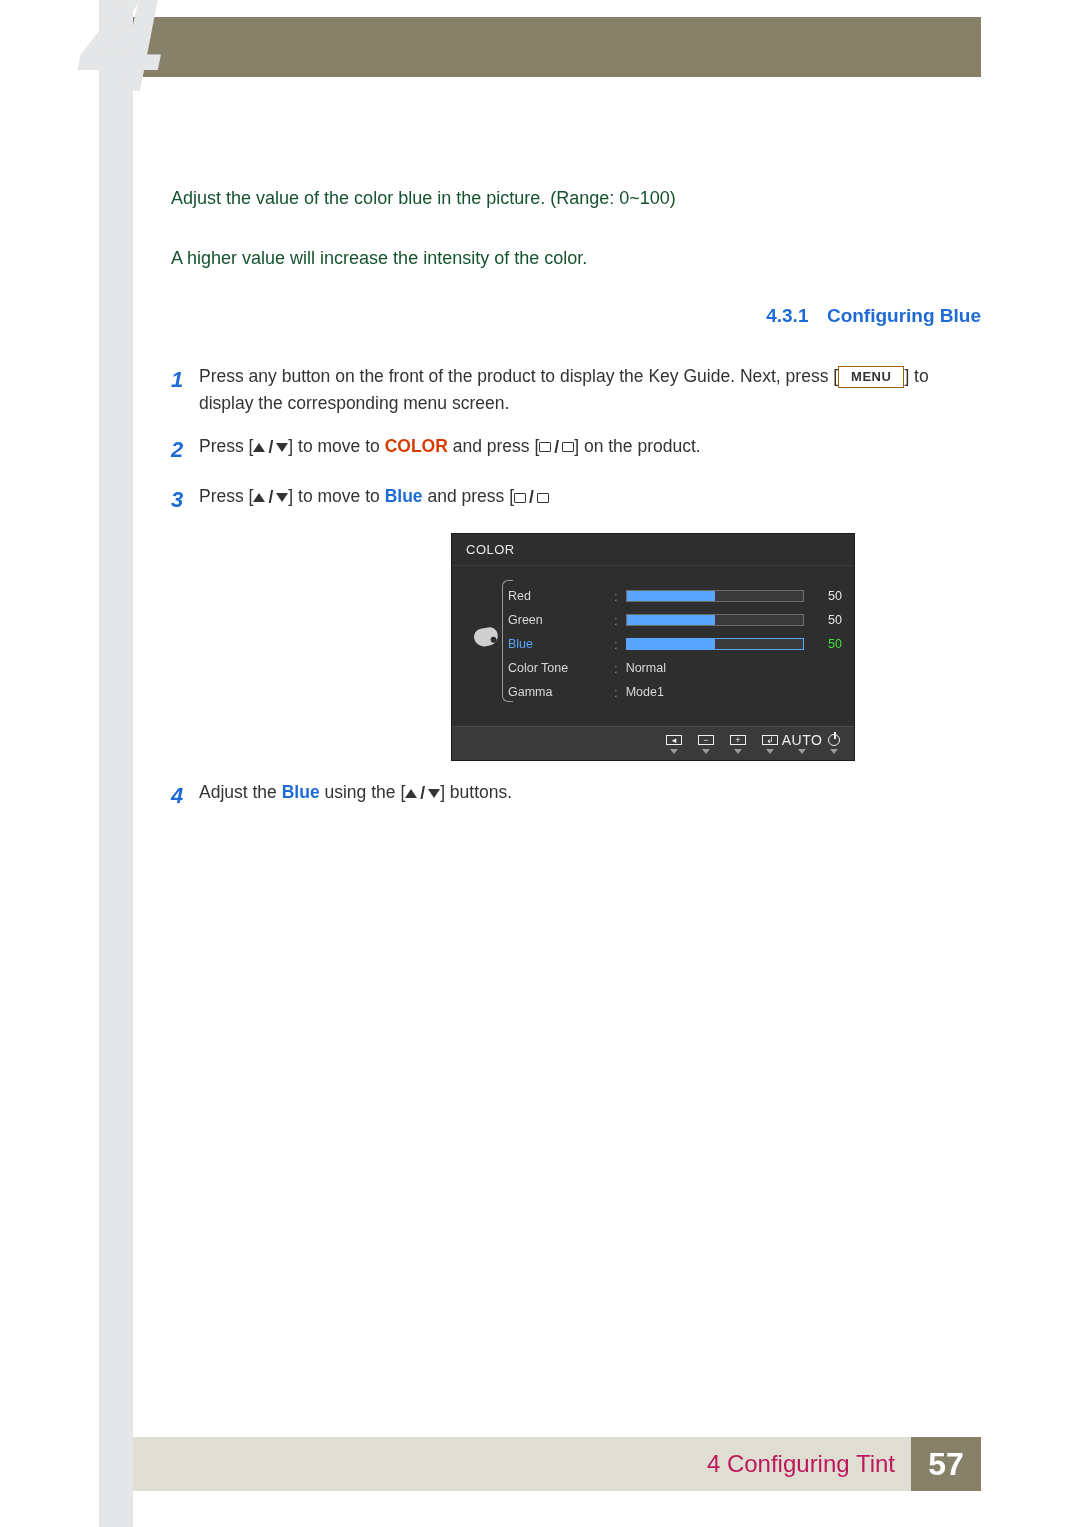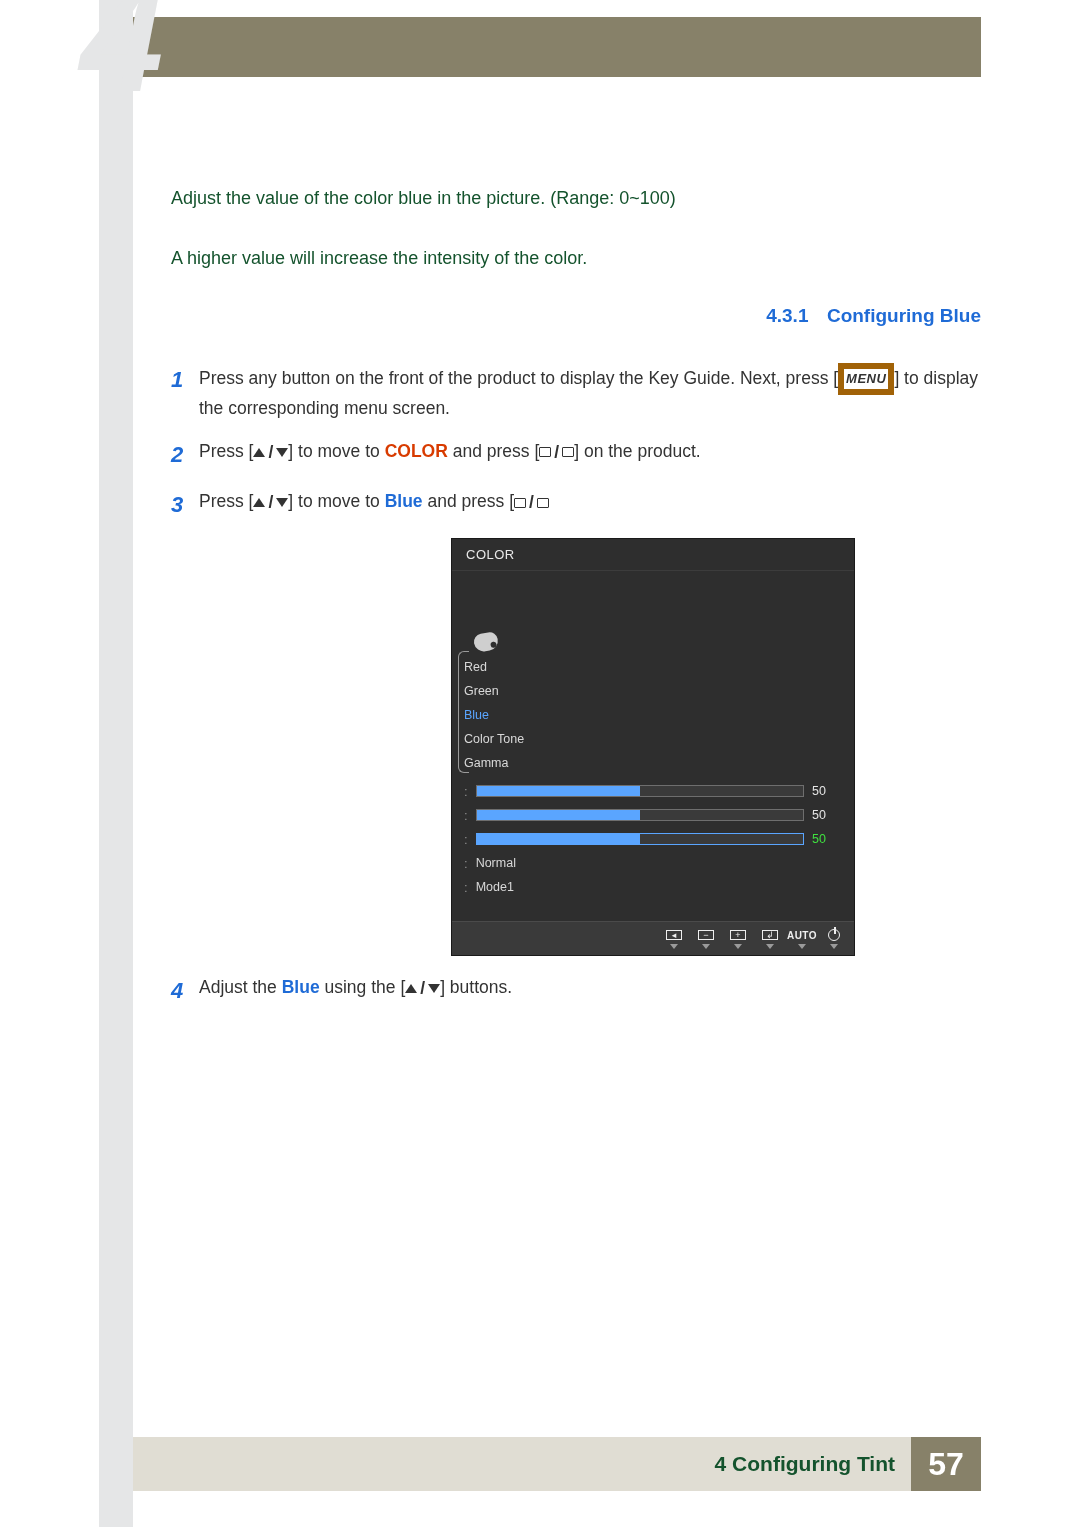--- a/index.html
+++ b/index.html
@@ -30,66 +30,66 @@
   .sub-head { margin-left: 72px; margin-bottom: 36px; text-align: right; }
   .sub-num { color: #1f6bd6; font-size: 19px; font-weight: bold; margin-right: 14px; }
   .sub-title { color: #1f6bd6; font-size: 19px; font-weight: bold; }
 
   .ol { margin-left: 72px; }
   .li { display: flex; align-items: flex-start; margin-bottom: 16px; font-size: 17.5px; line-height: 1.55; }
   .li .n { width: 28px; flex: 0 0 28px; color: #1f6bd6; font-style: italic; font-weight: bold; font-size: 22px; }
   .li .t { flex: 1; color: #333; }
   .hlr { color: #d83b00; font-weight: bold; }
   .hlb { color: #1f6bd6; font-weight: bold; }
-  .lbl-menu { display: inline-block; border: 6px solid #a16207; padding: 0 2px; font-size: 13px; font-weight: bold; vertical-align: 1px; letter-spacing: .5px; font-style: italic; }
+  .lbl-menu { display: inline-block; border: 1px solid #a16207; padding: 0 12px; font-size: 13px; font-weight: bold; vertical-align: 1px; letter-spacing: .5px; }
 
   
   .ud { display: inline-flex; align-items: center; vertical-align: middle; }
   .tri { display: inline-block; width: 0; height: 0; }
   .tri.up { border-left: 6px solid transparent; border-right: 6px solid transparent; border-bottom: 9px solid #333; }
   .tri.dn { border-left: 6px solid transparent; border-right: 6px solid transparent; border-top: 9px solid #333; }
   .ud .slash { margin: 0 3px; font-weight: bold; }
   .se { display: inline-flex; align-items: center; vertical-align: middle; }
   .sq { display: inline-block; width: 12px; height: 10px; border: 1.8px solid #333; border-radius: 1px; }
   .sq.arr { position: relative; }
   .se .slash { margin: 0 3px; font-weight: bold; }
 
   
   .osd-wrap { margin: 8px 0 18px 280px; }
   .osd { width: 404px; background: #2e2e2e; border: 1px solid #1a1a1a; font-size: 13px; color: #cfcfcf; }
   .osd-hdr { padding: 8px 14px 8px 14px; font-size: 13px; letter-spacing: .5px; color: #e8e8e8; border-bottom: 1px solid #3c3c3c; }
-  .osd-body { display: flex; padding: 14px 12px 22px 12px; flex-direction: column; }
+  .osd-body { display: flex; padding: 14px 12px 22px 12px; }
   .osd-ico { width: 44px; display: flex; justify-content: center; align-items: flex-start; margin-top: 48px; }
   .palette { width: 24px; height: 18px; border-radius: 10px 10px 12px 12px / 10px 10px 12px 12px; background: #cfcfcf; position: relative; transform: rotate(-10deg); }
   .palette::after { content: ""; position: absolute; right: 2px; bottom: 2px; width: 6px; height: 6px; border-radius: 50%; background: #2e2e2e; }
   .osd-left { flex: 0 0 106px; padding-top: 4px; position: relative; }
   .osd-left::before { content: ""; position: absolute; left: -6px; top: 0; width: 10px; height: 120px; border-left: 1px solid #9a9a9a; border-top: 1px solid #9a9a9a; border-bottom: 1px solid #9a9a9a; border-top-left-radius: 6px; border-bottom-left-radius: 6px; }
   .osd-row { display: flex; align-items: center; height: 24px; }
   .osd-left .lbl { font-size: 12.5px; color: #d8d8d8; }
   .osd-left .lbl.active { color: #5aa5ff; }
   .osd-right { flex: 1; padding-top: 4px; }
   .osd-right .osd-row { gap: 8px; }
   .colon { color: #8f8f8f; }
   .bar { flex: 1; height: 12px; border: 1px solid #6e6e6e; background: linear-gradient(to right, #5aa5ff 50%, #3a3a3a 50%); }
   .bar.sel { border-color: #5aa5ff; }
-  .valnum { width: 30px; text-align: left; color: #e4e4e4; font-size: 12.5px; }
+  .valnum { width: 30px; text-align: right; color: #e4e4e4; font-size: 12.5px; }
   .valnum.sel { color: #3fe03f; }
   .valtxt { color: #d8d8d8; font-size: 12.5px; }
   .osd-foot { display: flex; justify-content: flex-end; align-items: center; gap: 12px; padding: 6px 10px; background: #3a3a3a; border-top: 1px solid #4a4a4a; }
   .fbtn { display: flex; flex-direction: column; align-items: center; gap: 2px; }
   .glyph { display: flex; align-items: center; justify-content: center; width: 20px; height: 14px; color: #eee; font-size: 11px; }
   .glyph .box { width: 16px; height: 10px; border: 1.3px solid #eee; display: flex; align-items: center; justify-content: center; font-size: 9px; color:#eee; }
   .ftri { width: 0; height: 0; border-left: 4px solid transparent; border-right: 4px solid transparent; border-top: 5px solid #9a9a9a; }
-  .auto { font-size: 10px; color: #eee; letter-spacing: .5px; font-weight: bold; }
+  .auto { font-size: 14px; color: #eee; letter-spacing: .5px; }
   .pwr { width: 12px; height: 12px; border: 1.6px solid #eee; border-radius: 50%; position: relative; }
   .pwr::after { content: ""; position: absolute; top: -3px; left: 5px; width: 2px; height: 7px; background: #eee; }
 
   
   .footer { position: absolute; left: 133px; right: 99px; bottom: 36px; height: 54px; display: flex; align-items: stretch; }
-  .foot-left { flex: 1; background: #e0ddd3; display: flex; align-items: center; justify-content: flex-end; padding-right: 16px; color: #14532d; font-weight: bold; font-size: 21px; }
+  .foot-left { flex: 1; background: #e0ddd3; display: flex; align-items: center; justify-content: flex-end; padding-right: 16px; color: #be185d; font-weight: normal; font-size: 24px; }
   .foot-right { width: 70px; background: #878169; color: #fff; display: flex; align-items: center; justify-content: center; font-size: 32px; font-weight: bold; }
 </style>
 </head>
 <body>
 
 <div class="page">
   <div class="left-rail"></div>
   <div class="top-banner"></div>
   <div class="big-four">4</div>
 

